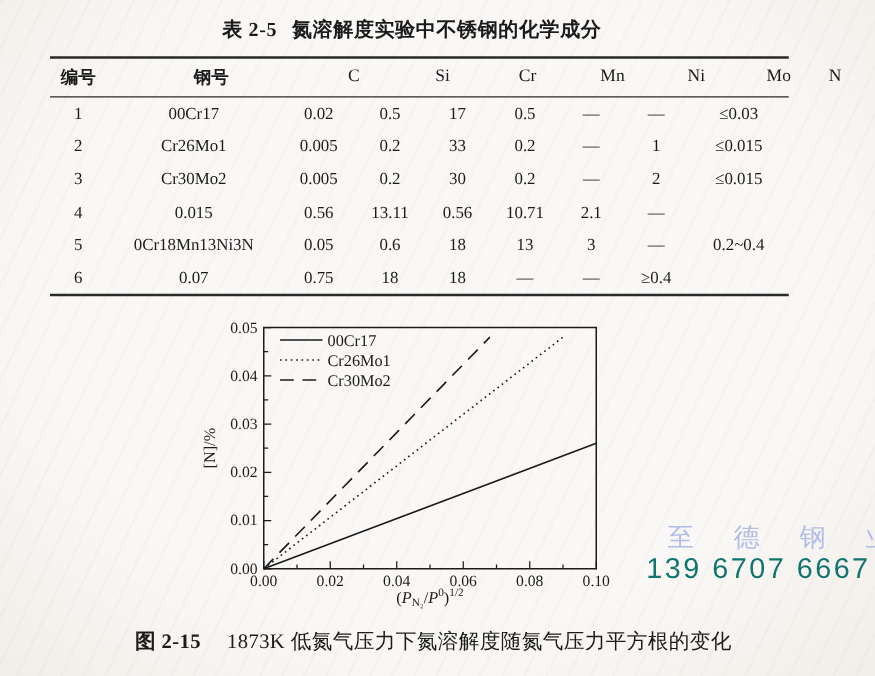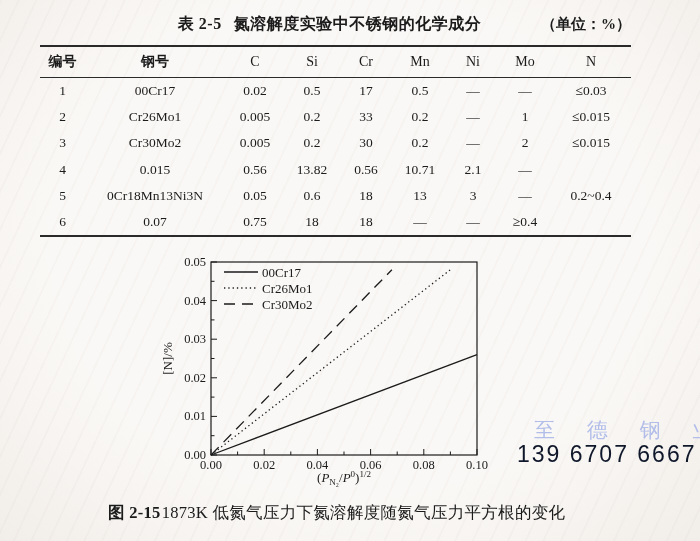--- a/index.html
+++ b/index.html
@@ -22,54 +22,53 @@
   .title-center{position:absolute;left:0;right:12px;top:6px;text-align:center;
     font-weight:bold;font-size:16px;letter-spacing:0.5px;}
   .title-center .tl{margin-right:12px;}
   .unit{position:absolute;right:0;top:7px;font-size:15px;font-weight:bold;}
   .tbl{border-top:2.4px solid #2a2a2a;border-bottom:2.4px solid #2a2a2a;}
   .tbl-header,.tbl-row{
     display:grid;
     grid-template-columns:45px 140px 60px 54px 54px 54px 52px 52px 1fr;
     text-align:center;align-items:center;
   }
-  .tbl-header{height:30px;border-bottom:1.4px solid #2a2a2a;font-size:14px;}
+  .tbl-header{height:30px;border-bottom:1.4px solid #2a2a2a;font-size:14px;gap:14px;}
   .tbl-header span:nth-child(-n+2){font-weight:bold;}
   .tbl-row{height:26.2px;font-size:13.5px;}
 
   
   svg#chart{position:absolute;left:150px;top:248px;}
   svg text{font-family:"Liberation Serif","DejaVu Serif",serif;fill:#1b1b1b;}
   .axis-box{fill:none;stroke:#1b1b1b;stroke-width:1.2px;}
   .tick{stroke:#1b1b1b;stroke-width:1px;}
   .tick-label{font-size:12.5px;}
   .legend-label{font-size:13px;}
   .axis-title{font-size:13px;}
 
   
   .caption{position:absolute;left:108px;top:502px;font-size:16.5px;letter-spacing:0.3px;}
-  .caption .cap-label{margin-right:1px;font-weight:bold;}
+  .caption .cap-label{margin-right:21px;font-weight:bold;}
 
   
   .wm{position:absolute;pointer-events:none;
       font-family:"Liberation Sans","DejaVu Sans",sans-serif;white-space:nowrap;}
   .wm1{left:534px;top:416px;font-size:21px;letter-spacing:13px;color:#b2bee9;}
-  .wm2{left:517px;top:441px;font-size:23px;letter-spacing:2px;color:#0f172a;}
+  .wm2{left:517px;top:441px;font-size:23px;letter-spacing:2px;color:#0f766e;}
 </style>
 </head>
 <body>
 
 <div class="texture"></div>
 
 <div class="table-area">
   <div class="title-row">
     <div class="title-center">
       <span class="tl">表 2-5</span><span>氮溶解度实验中不锈钢的化学成分</span>
     </div>
-    <span class="unit">（单位：%）</span>
   </div>
   <div class="tbl">
     <div class="tbl-header">
       <span>编号</span>
       <span>钢号</span>
       <span>C</span>
       <span>Si</span>
       <span>Cr</span>
       <span>Mn</span>
       <span>Ni</span>
@@ -107,21 +106,21 @@
           <span>30</span>
           <span>0.2</span>
           <span>—</span>
           <span>2</span>
           <span>≤0.015</span>
         </div>
         <div class="tbl-row">
           <span>4</span>
           <span>0.015</span>
           <span>0.56</span>
-          <span>13.82</span>
+          <span>13.11</span>
           <span>0.56</span>
           <span>10.71</span>
           <span>2.1</span>
           <span>—</span>
         </div>
         <div class="tbl-row">
           <span>5</span>
           <span>0Cr18Mn13Ni3N</span>
           <span>0.05</span>
           <span>0.6</span>

